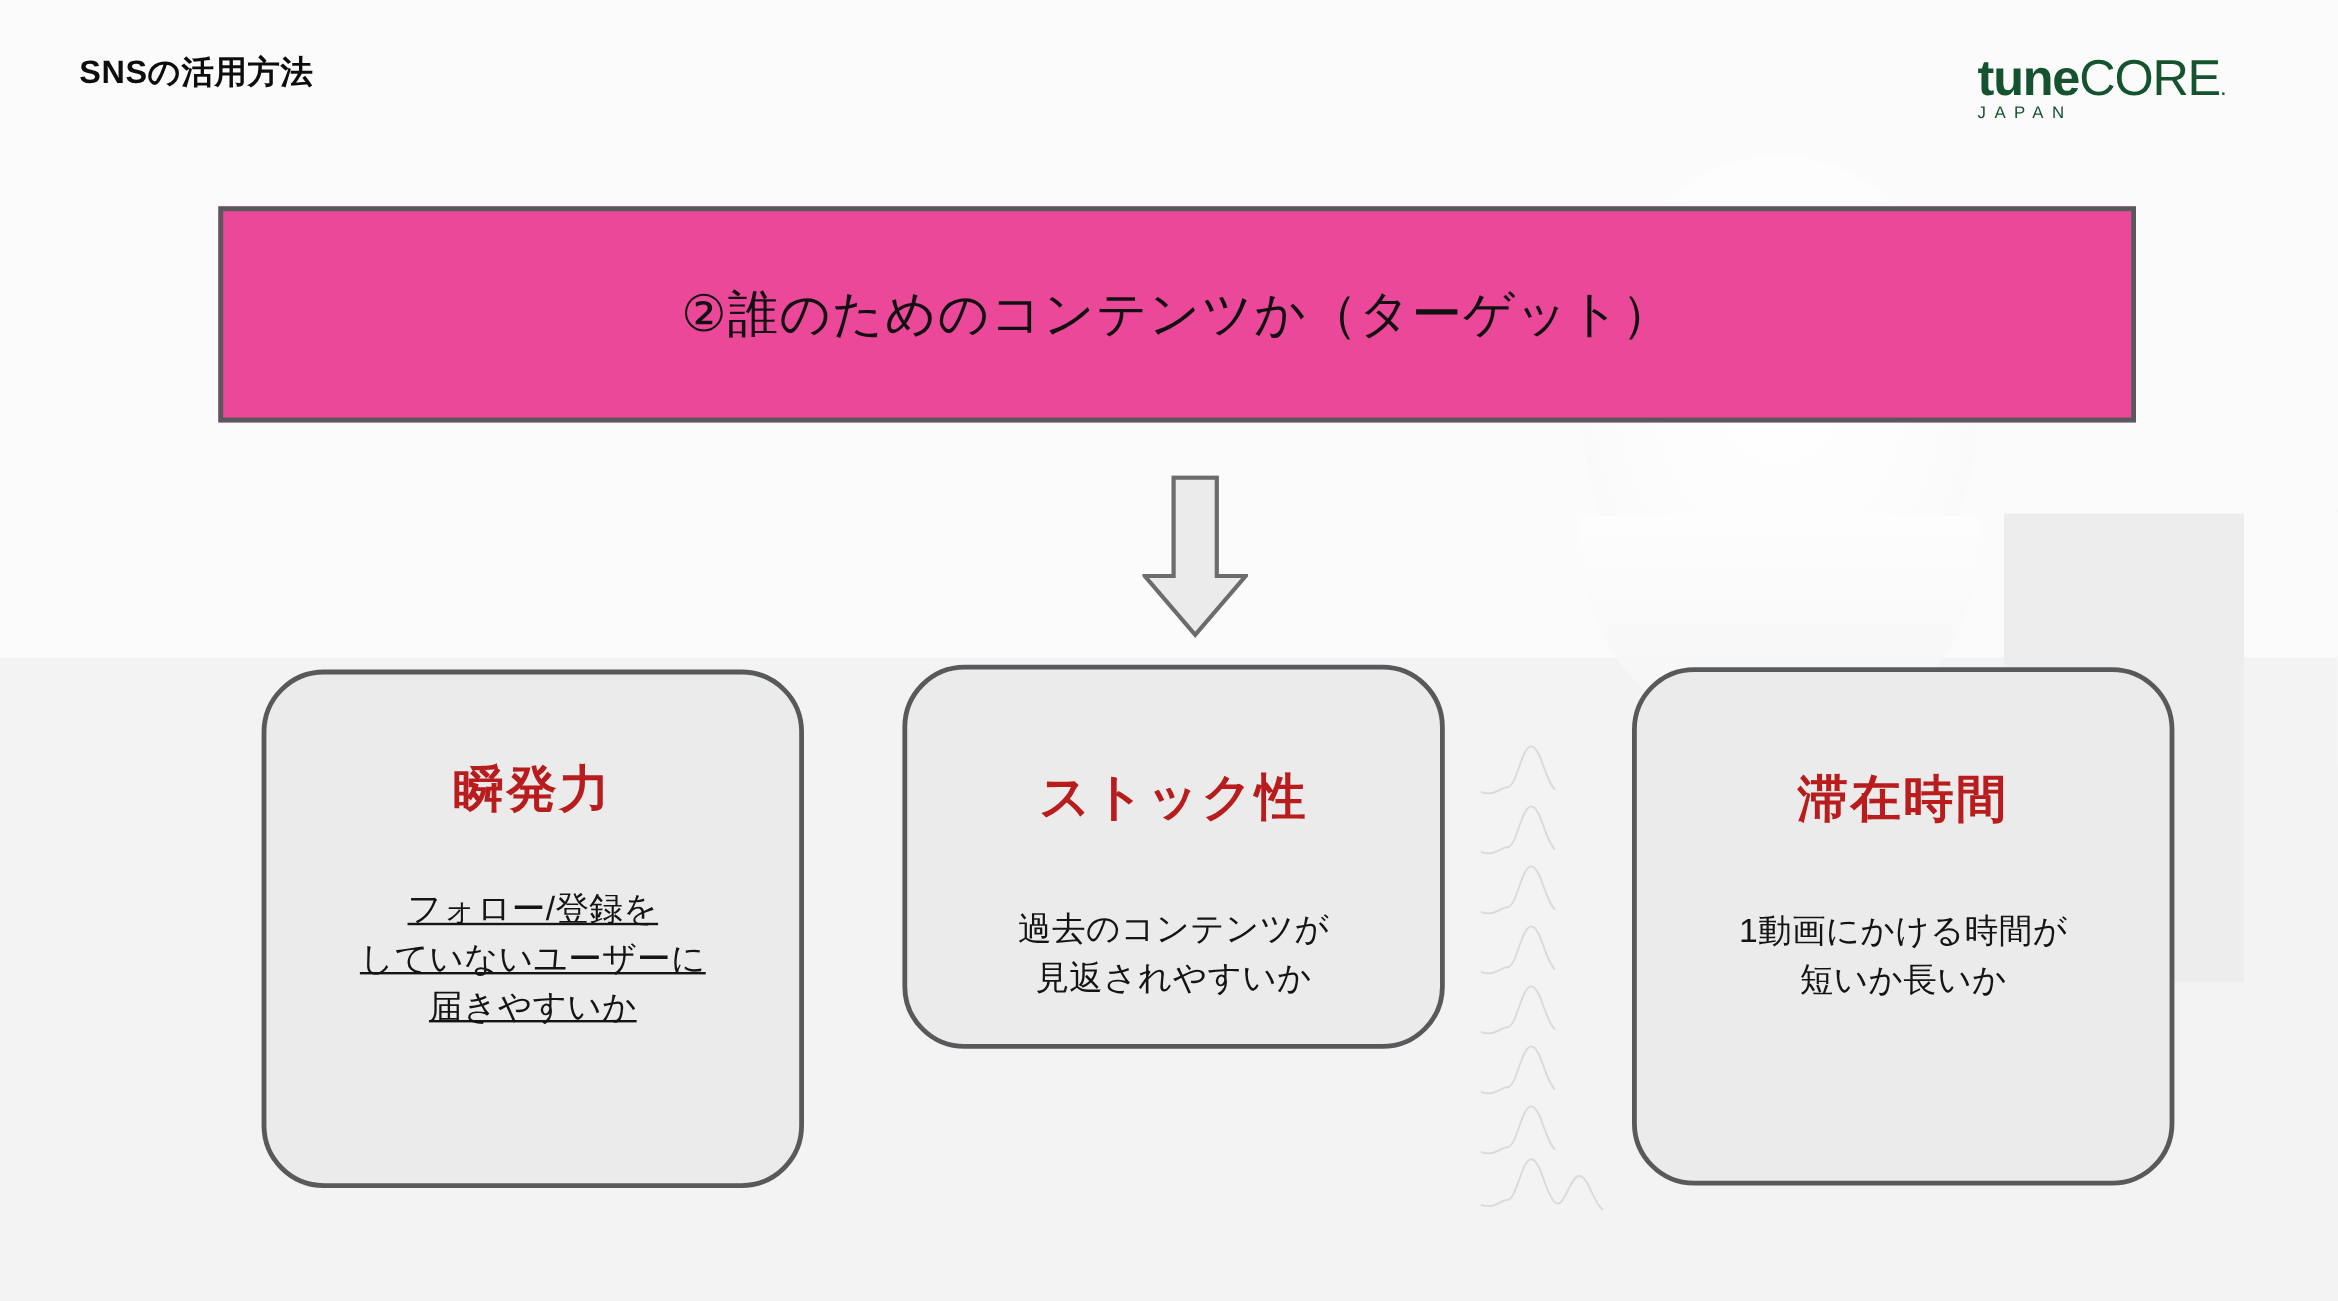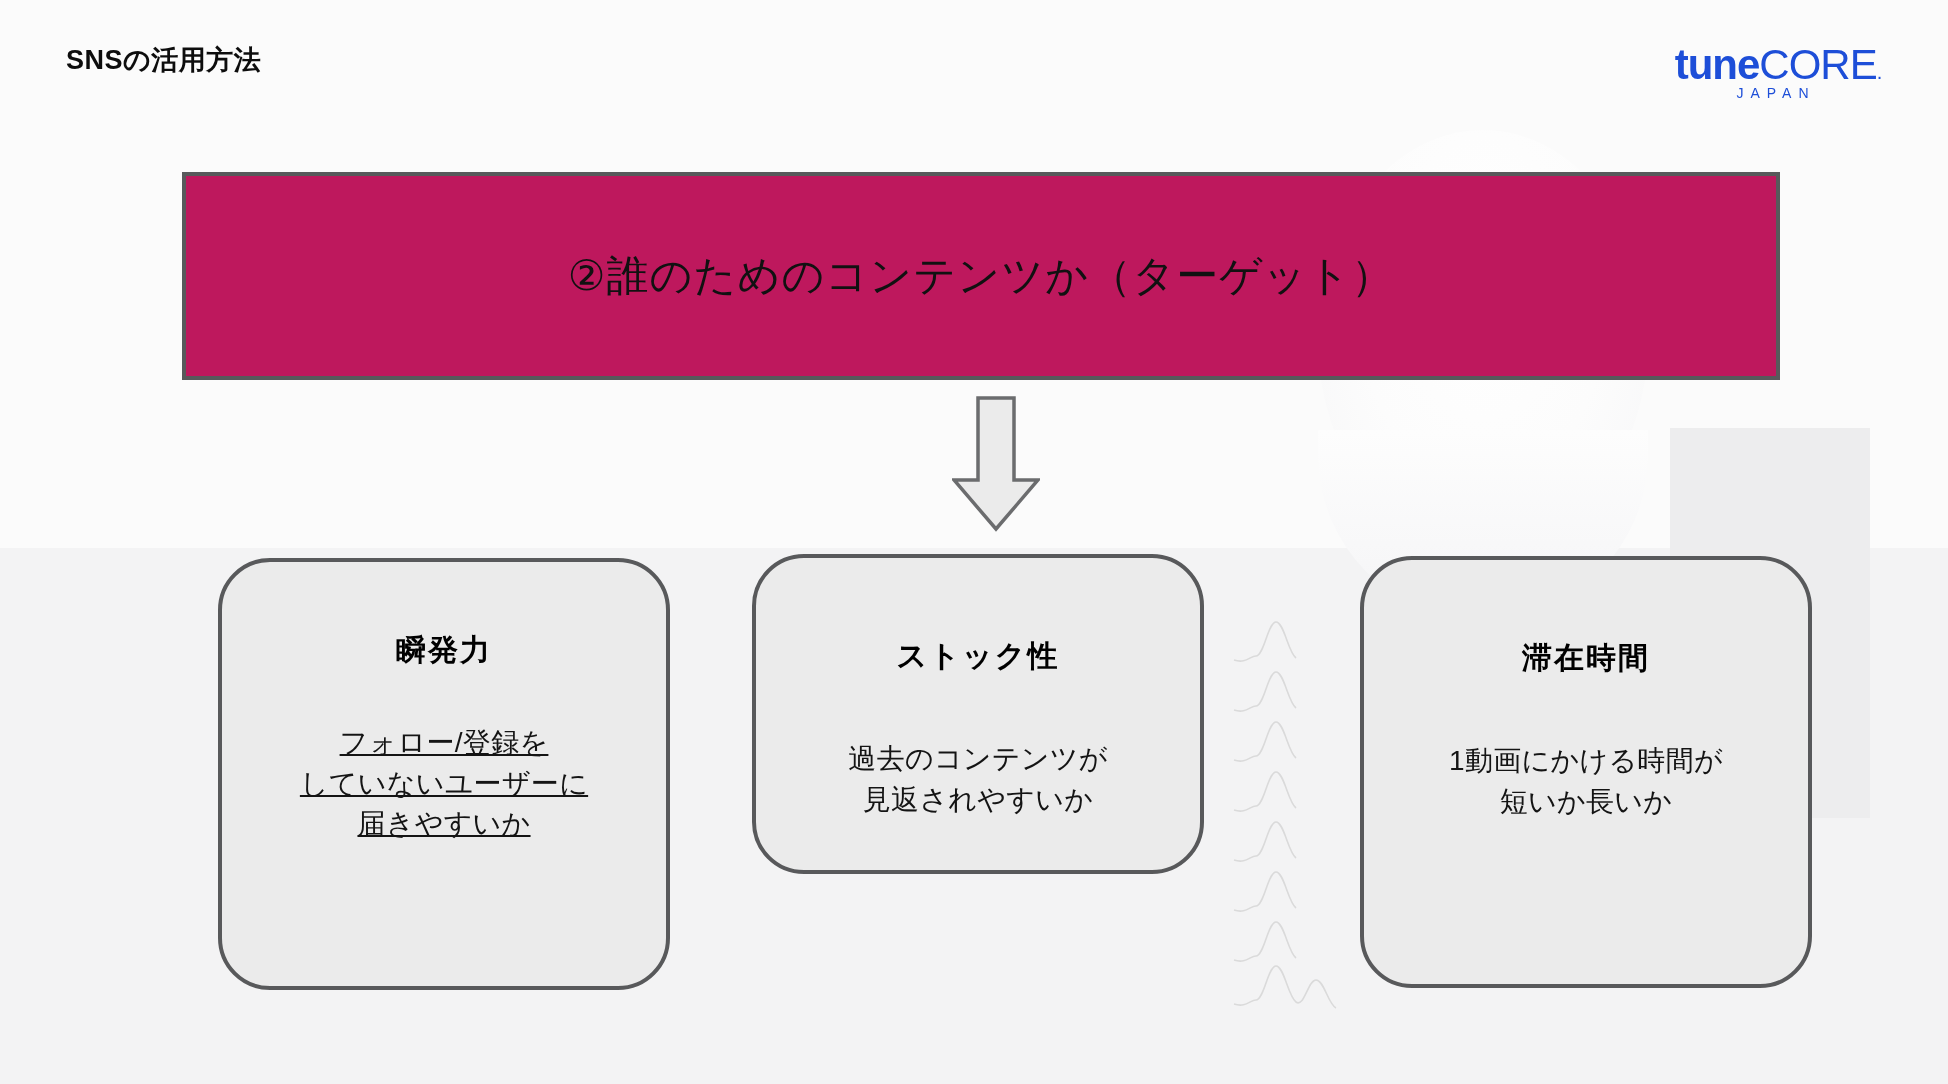--- a/index.html
+++ b/index.html
@@ -76,23 +76,23 @@
     color: #0d0d0d;
     letter-spacing: 0.5px;
     white-space: nowrap;
   }
 
   .logo {
     position: absolute;
     right: 40px;
     top: 44px;
     width: 260px;
-    text-align: center;
+    text-align: left;
     line-height: 1;
-    color: #1d4ed8;
+    color: #14532d;
   }
   .logo-main {
     font-size: 42px;
     letter-spacing: -1px;
     font-weight: 400;
     white-space: nowrap;
   }
   .logo-main .lo-tune {
     font-weight: 700;
   }
@@ -109,23 +109,23 @@
     padding-right: 4px;
     font-weight: 400;
   }
 
   
   .banner {
     position: absolute;
     left: 182px;
     top: 172px;
     width: 1598px;
-    height: 208px;
+    height: 180px;
     box-sizing: border-box;
-    background: #be185d;
+    background: #ec4899;
     border: 4px solid #58595b;
     display: flex;
     align-items: center;
     justify-content: center;
   }
   .banner-text {
     font-size: 42px;
     color: #111111;
     letter-spacing: 1px;
     white-space: nowrap;
@@ -149,23 +149,23 @@
     border-radius: 52px;
     display: flex;
     flex-direction: column;
     align-items: center;
   }
   .card-1 { left: 218px;  top: 558px; width: 452px; height: 432px; }
   .card-2 { left: 752px;  top: 554px; width: 452px; height: 320px; }
   .card-3 { left: 1360px; top: 556px; width: 452px; height: 432px; }
 
   .card-title {
-    font-size: 30px;
+    font-size: 42px;
     font-weight: bold;
-    color: #000000;
+    color: #b91c1c;
     letter-spacing: 2px;
     text-align: center;
     white-space: nowrap;
   }
   .card-body {
     font-size: 28px;
     color: #141414;
     text-align: center;
     line-height: 1.45;
     letter-spacing: 0.3px;

